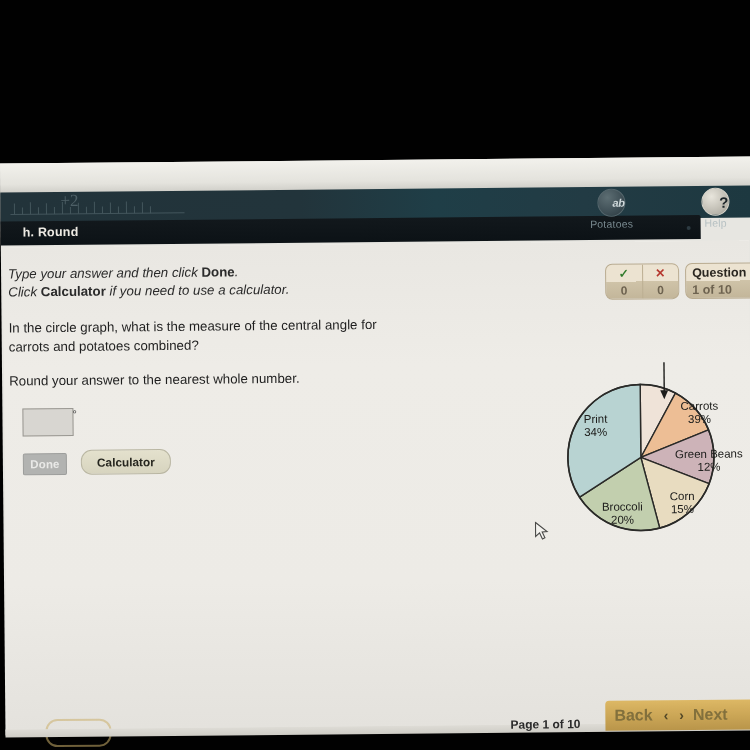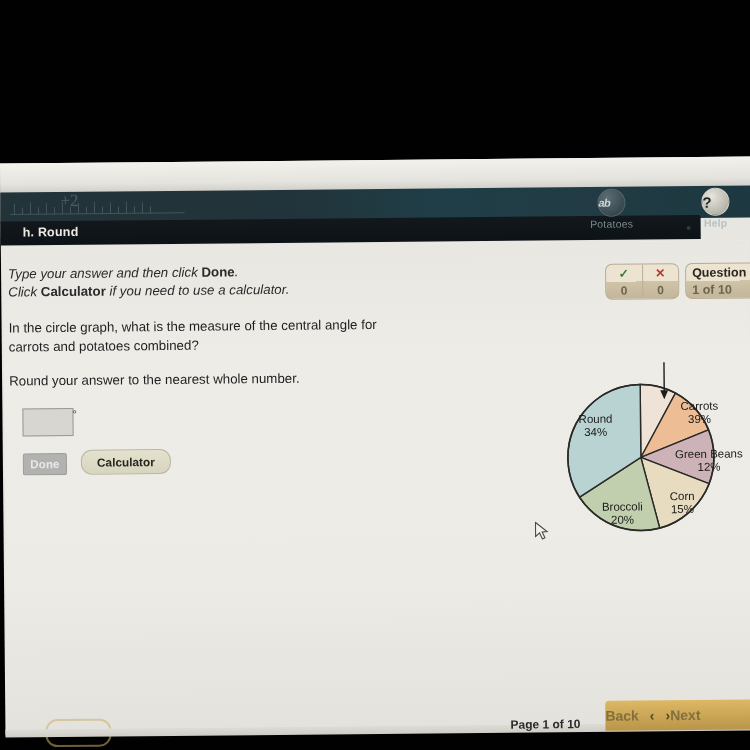--- a/index.html
+++ b/index.html
@@ -33,26 +33,26 @@
   .titlebar:after{content:"";position:absolute;right:10px;top:11px;width:4px;height:4px;
                   border-radius:50%;background:#2c3a41;}
   .title-txt{position:absolute;left:22px;top:62px;color:#edeae3;font-size:12.5px;font-weight:bold;
              letter-spacing:.2px;}
 
   
   .hicon{position:absolute;top:31px;width:54px;text-align:center;}
   .hicon .disc{width:26px;height:26px;border-radius:50%;margin:0 auto;
                background:radial-gradient(circle at 35% 30%,#5d6e73,#3b4b52 65%,#2a383e 100%);
                border:1px solid #56676d;position:relative;
-               display:flex;align-items:center;justify-content:flex-start;
+               display:flex;align-items:center;justify-content:flex-end;
                color:#cfd8da;font-size:12px;font-weight:bold;}
   .hicon.help .disc{background:radial-gradient(circle at 35% 30%,#e8e5dc,#b9b6ac 70%,#8d8b82 100%);
                     border:1px solid #d7d4ca;color:#1b2428;font-size:15px;}
   .hicon .cap{margin-top:1px;font-size:10.5px;color:#78898f;letter-spacing:.2px;}
-  .hicon.help .cap{color:#b7c1c3;font-weight:bold;}
+  .hicon.help .cap{color:#b7c1c3;}
   .hicon .glyph-ab{font-size:11px;font-style:italic;letter-spacing:-.5px;}
 
   
   .panel{position:absolute;left:2px;top:84px;width:746px;height:482px;
          background:#eceae5;
          box-shadow:inset 0 1px 0 #f6f5f1;}
   .panel-inner{position:absolute;left:0;top:0;right:0;bottom:0;
      background:linear-gradient(180deg,#e9e7e2 0%,#eeece7 25%,#edebe6 70%,#e4e2dd 100%);}
 
   
@@ -105,21 +105,21 @@
   
   .cursor{position:absolute;left:531px;top:363px;}
 
   
   .botbar{position:absolute;left:0;top:566px;width:750px;height:8px;
           background:linear-gradient(180deg,#dedcd6,#cfcdc6);}
   .pagetxt{position:absolute;left:505px;top:559px;font-size:12px;color:#2b2b2b;font-weight:bold;}
   .navbar{position:absolute;left:600px;top:543px;width:152px;height:30px;
           background:linear-gradient(180deg,#ddb65f 0%,#c9a24e 55%,#b89244 100%);
           border-top-left-radius:4px;display:flex;align-items:center;opacity:.95;}
-  .navbar span{font-size:14px;color:#7d6a34;font-weight:bold;}
+  .navbar span{font-size:16px;color:#7d6a34;font-weight:bold;margin-left:9px;}
   .navbar .arw{font-size:14px;color:#4b3f1e;margin-left:11px;}
   .bl-shape{position:absolute;left:40px;top:556px;width:62px;height:24px;
             border:2px solid #cbae6a;border-radius:12px;opacity:.55;}
 </style>
 </head>
 <body>
 
 <div id="screen">
 
   <div class="band-top"></div>
@@ -237,21 +237,21 @@
       </div>
       <div class="pie-lbl" style="left:122px;top:168px;width:58px;">
         <div>Corn</div>
         <div>15%</div>
       </div>
       <div class="pie-lbl" style="left:58px;top:178px;width:66px;">
         <div>Broccoli</div>
         <div>20%</div>
       </div>
       <div class="pie-lbl" style="left:36px;top:90px;width:58px;">
-        <div>Round</div>
+        <div>Print</div>
         <div>34%</div>
       </div>
     </div>
 
     <svg class="cursor" width="16" height="20" viewBox="0 0 16 20">
       <polygon points="1,1 1,15 5,11.5 7.8,17.5 10.3,16.3 7.6,10.6 12.5,10.3" fill="#f3f2ee" stroke="#4a4a48" stroke-width="1.1"></polygon>
     </svg>
 
     <div class="bl-shape"></div>
     <div class="botbar"></div>

